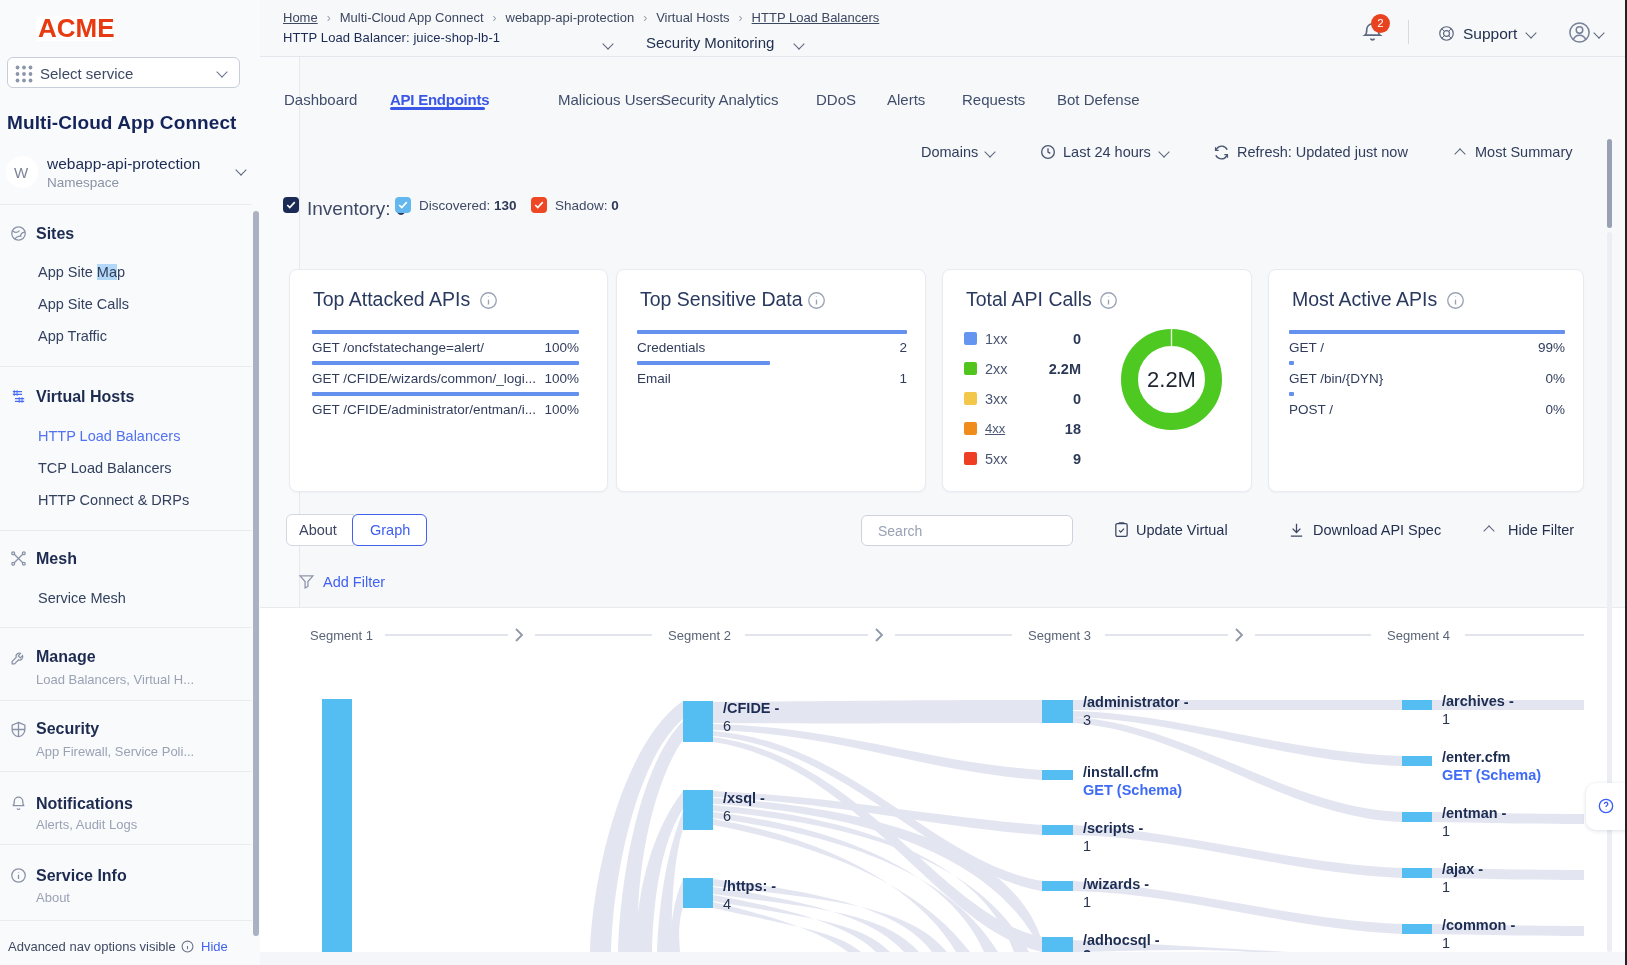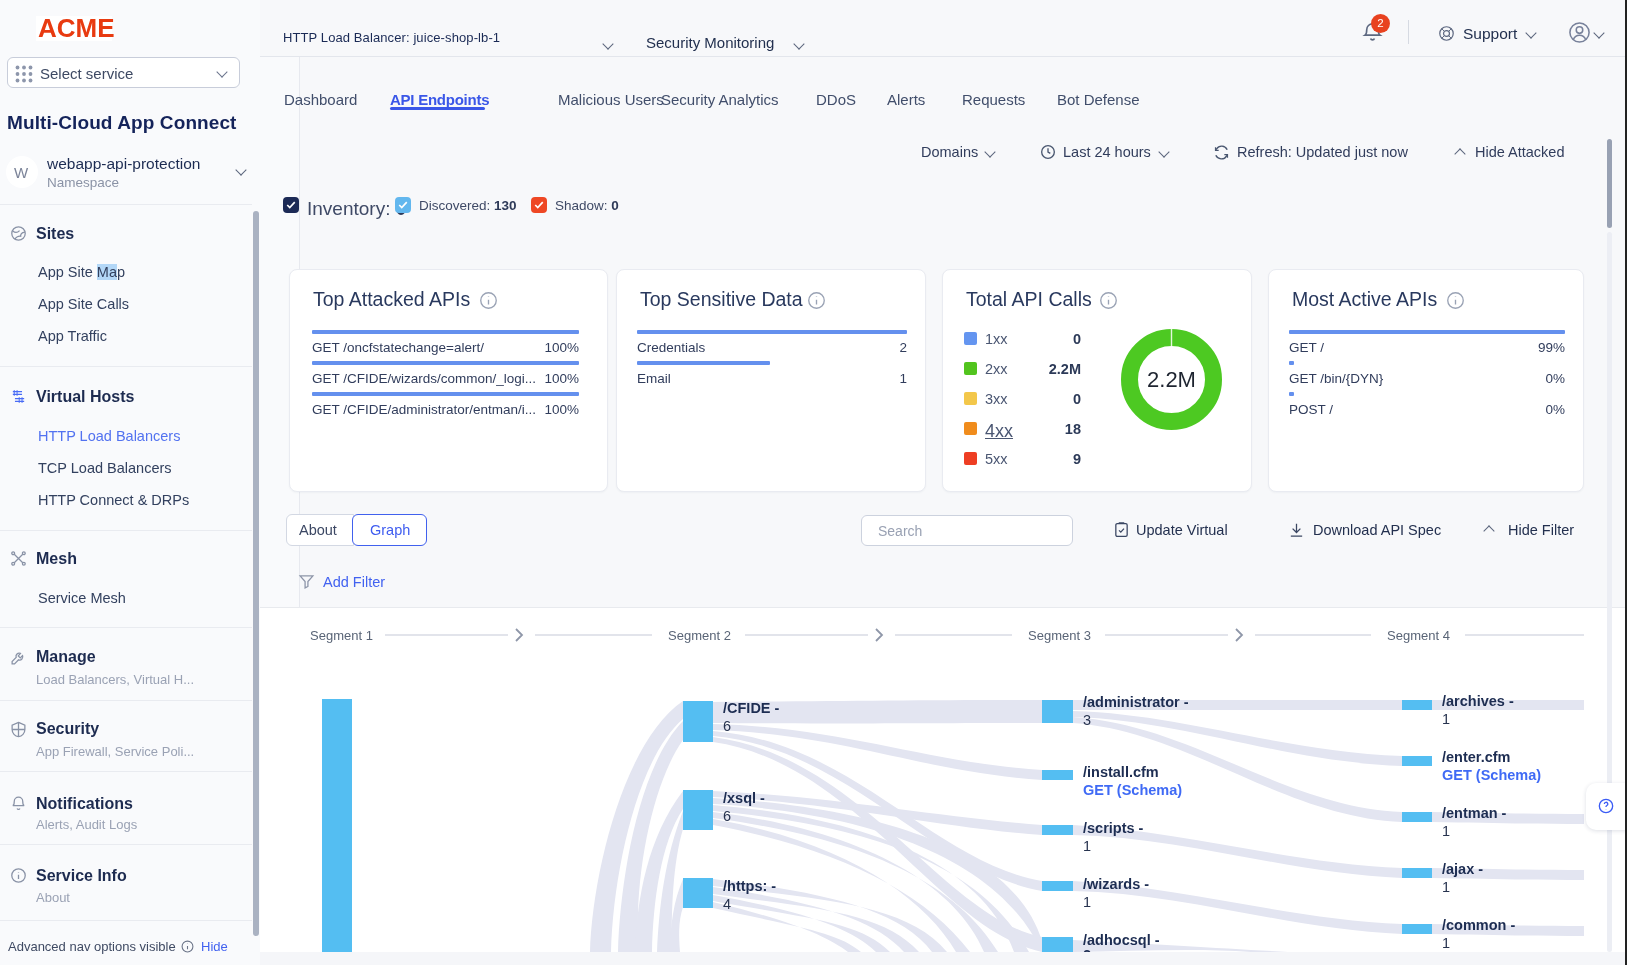--- a/index.html
+++ b/index.html
@@ -131,20 +131,23 @@
   <svg class="abs" style="left:181px;top:940px;" width="13" height="13" viewBox="0 0 24 24" fill="none" stroke="#6b7488" stroke-width="2">
       <circle cx="12" cy="12" r="10" stroke="#6b7488"></circle>
       <path d="M12 11v6M12 7v.5" stroke="#6b7488"></path>
     </svg>
   <div class="abs" style="left:201px;top:939px;font-size:13px;color:#4262f0;">Hide</div>
 
   <div class="abs" style="left:253px;top:211px;width:6px;height:725px;background:#aab2c2;border-radius:3px;"></div>
 </div>
 
 <div id="topband">
+  <div class="crumb" style="left:23px;">
+    <span style="text-decoration:underline;">Home</span><span class="sep">›</span>Multi-Cloud App Connect<span class="sep">›</span>webapp-api-protection<span class="sep">›</span>Virtual Hosts<span class="sep">›</span><span style="text-decoration:underline;">HTTP Load Balancers</span>
+  </div>
   <div class="abs" style="left:23px;top:30px;font-size:13px;font-weight:500;color:#1a2a55;letter-spacing:0.1px;">HTTP Load Balancer: juice-shop-lb-1</div>
   <span class="chev down abs" style="left:344px;top:40px;"></span>
   <div class="abs" style="left:386px;top:34px;font-size:15px;font-weight:500;color:#22304f;">Security Monitoring</div>
   <span class="chev down abs" style="left:535px;top:40px;"></span>
 </div>
 
 <svg class="abs" style="left:1361px;top:20px;" width="23" height="24" viewBox="0 0 24 24" fill="none" stroke="#5d6880" stroke-width="1.7">
     <path d="M6 9.5a6 6 0 1 1 12 0c0 4.5 1.8 5.7 1.8 5.7H4.2S6 14 6 9.5"></path>
     <path d="M10 18.8a2.1 2.1 0 0 0 4 0"></path>
   </svg>
@@ -181,21 +184,21 @@
     <path d="M12 6.5V12l3.5 2"></path>
   </svg>
 <div class="abs" style="left:1063px;top:144px;font-size:14.5px;color:#313d5c;">Last 24 hours</div>
 <span class="chev down abs" style="left:1160px;top:148px;"></span>
 <svg class="abs" style="left:1213px;top:144px;" width="17" height="17" viewBox="0 0 24 24" fill="none" stroke="#49566f" stroke-width="2">
     <path d="M20 8A8.5 8.5 0 0 0 5 7l-1.5 2M4 16a8.5 8.5 0 0 0 15 1l1.5-2"></path>
     <path d="M3.5 4.5V9H8M20.5 19.5V15H16" stroke-width="1.6"></path>
   </svg>
 <div class="abs" style="left:1237px;top:144px;font-size:14.5px;color:#313d5c;">Refresh: Updated just now</div>
 <span class="chev up abs" style="left:1456px;top:150px;"></span>
-<div class="abs" style="left:1475px;top:144px;font-size:14.5px;color:#313d5c;">Hide Attacked</div>
+<div class="abs" style="left:1475px;top:144px;font-size:14.5px;color:#313d5c;">Most Summary</div>
 
 <div class="abs" style="left:283px;top:197px;width:16px;height:16px;border-radius:4px;background:#1c2a56;"></div>
 <svg class="abs" style="left:286px;top:200px;" width="10" height="10" viewBox="0 0 12 12" fill="none" stroke="#fff" stroke-width="2">
     <path d="M1.5 6l3 3 6-6.5"></path>
   </svg>
 <div class="abs" style="left:307px;top:198px;font-size:19px;color:#3f4a66;">Inventory: <b style="color:#2e3a58;">0</b></div>
 <div class="abs" style="left:395px;top:197px;width:16px;height:16px;border-radius:4px;background:#62b7ee;"></div>
 <svg class="abs" style="left:398px;top:200px;" width="10" height="10" viewBox="0 0 12 12" fill="none" stroke="#fff" stroke-width="2">
     <path d="M1.5 6l3 3 6-6.5"></path>
   </svg>
@@ -242,21 +245,21 @@
   <div class="abs" style="left:21px;top:62px;width:13px;height:13px;background:#6495f0;border-radius:2px;"></div>
   <div class="abs" style="left:42px;top:61px;font-size:14.5px;color:#4a5672;">1xx</div>
   <div class="abs" style="left:90px;top:61px;width:48px;text-align:right;font-size:14.5px;font-weight:bold;color:#2c3a58;">0</div>
   <div class="abs" style="left:21px;top:92px;width:13px;height:13px;background:#52c41e;border-radius:2px;"></div>
   <div class="abs" style="left:42px;top:91px;font-size:14.5px;color:#4a5672;">2xx</div>
   <div class="abs" style="left:90px;top:91px;width:48px;text-align:right;font-size:14.5px;font-weight:bold;color:#2c3a58;">2.2M</div>
   <div class="abs" style="left:21px;top:122px;width:13px;height:13px;background:#f3c74a;border-radius:2px;"></div>
   <div class="abs" style="left:42px;top:121px;font-size:14.5px;color:#4a5672;">3xx</div>
   <div class="abs" style="left:90px;top:121px;width:48px;text-align:right;font-size:14.5px;font-weight:bold;color:#2c3a58;">0</div>
   <div class="abs" style="left:21px;top:152px;width:13px;height:13px;background:#f08c1c;border-radius:2px;"></div>
-  <div class="abs" style="left:42px;top:151px;font-size:18px;color:#4a5672;text-decoration:underline;">4xx</div>
+  <div class="abs" style="left:42px;top:151px;font-size:13px;color:#4a5672;text-decoration:underline;">4xx</div>
   <div class="abs" style="left:90px;top:151px;width:48px;text-align:right;font-size:14.5px;font-weight:bold;color:#2c3a58;">18</div>
   <div class="abs" style="left:21px;top:182px;width:13px;height:13px;background:#ee3e23;border-radius:2px;"></div>
   <div class="abs" style="left:42px;top:181px;font-size:14.5px;color:#4a5672;">5xx</div>
   <div class="abs" style="left:90px;top:181px;width:48px;text-align:right;font-size:14.5px;font-weight:bold;color:#2c3a58;">9</div>
 
   <svg class="abs" style="left:178px;top:59px;" width="101" height="101" viewBox="0 0 101 101">
     <circle cx="50.5" cy="50.5" r="42" fill="none" stroke="#4dc922" stroke-width="17"></circle>
     <rect x="49.8" y="0" width="1.4" height="18" fill="#fff" opacity="0.85"></rect>
     <text x="50.5" y="58" font-size="22" fill="#1e2430" text-anchor="middle" font-family="Liberation Sans">2.2M</text>
   </svg>

